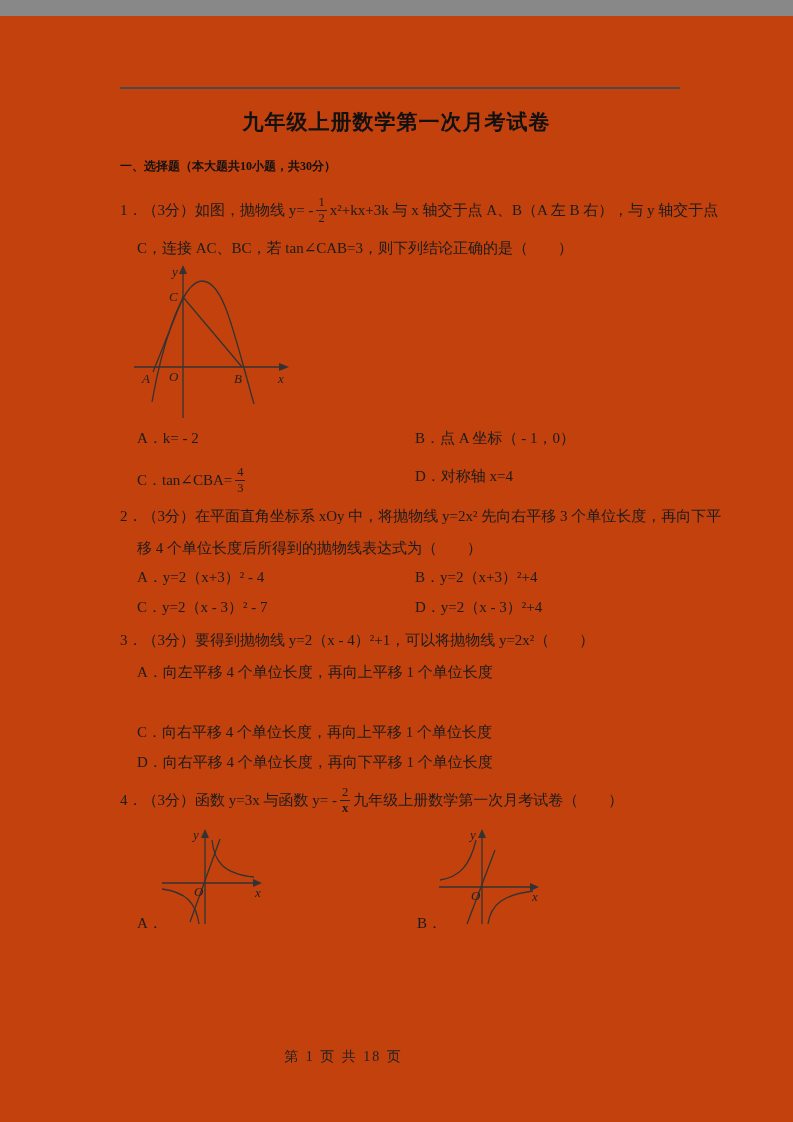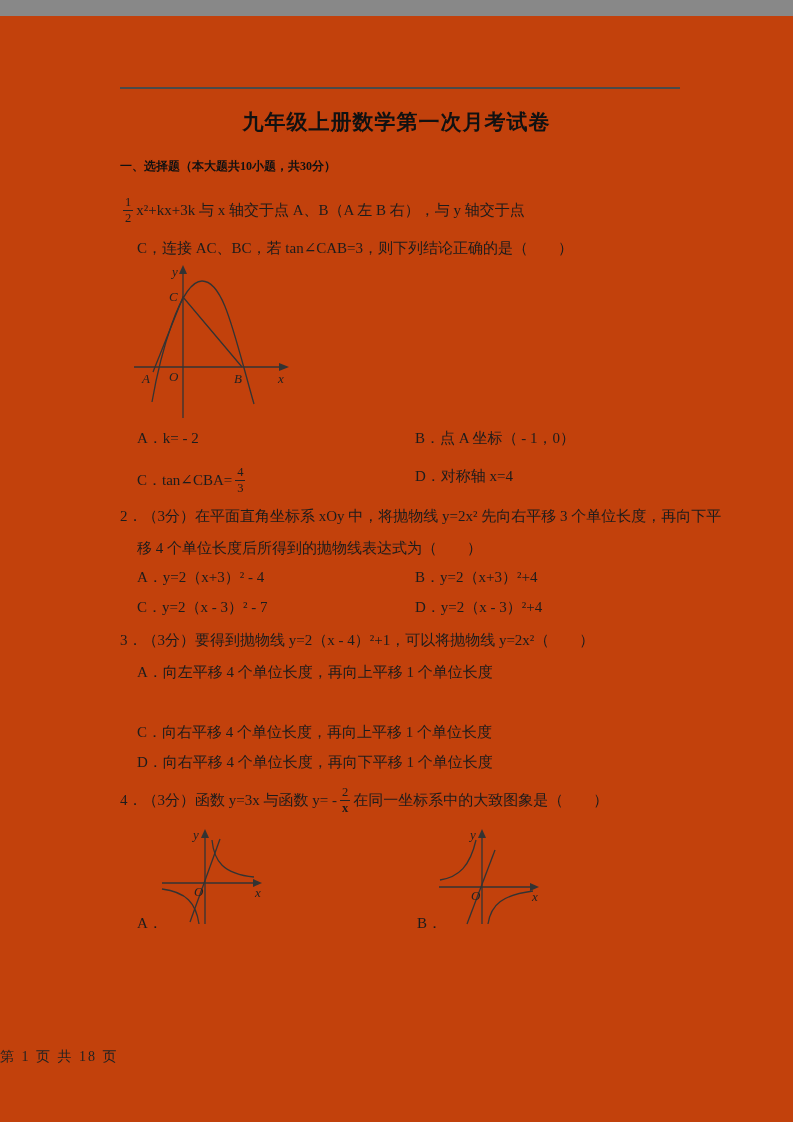--- a/index.html
+++ b/index.html
@@ -39,37 +39,38 @@
   }
   .frac .den { border-top:1.2px solid #222; padding:0 2px; }
   .frac .num { padding:0 2px; }
   .graph { position:absolute; }
   .graph svg text {
     font-family:"Liberation Serif","DejaVu Serif",serif;
     font-style:italic; font-size:13px; fill:#222;
   }
   .footer {
     position:absolute; left:0; top:1032px; width:687px;
-    text-align:left; font-size:14px; letter-spacing:2px; color:#222;
+    text-align:center; font-size:14px; letter-spacing:2px; color:#222;
   }
   svg line, svg path, svg polyline { stroke:#333; stroke-width:1.3; fill:none; }
   svg polygon { fill:#333; stroke:none; }
 </style>
 </head>
 <body>
 
 <div class="page">
 
   <div class="rule-top"></div>
 
   <div class="title">九年级上册数学第一次月考试卷</div>
 
   <div class="section-heading">一、选择题（本大题共10小题，共30分）</div>
 
   <div class="mline" style="left:120px; top:170px; height:48px;">
+    <span>1．（3分）如图，抛物线 y= - </span>
     <span class="frac">
       <span class="num">1</span>
       <span class="den">2</span>
     </span>
     <span>x²+kx+3k 与 x 轴交于点 A、B（A 左 B 右），与 y 轴交于点</span>
   </div>
   <div class="line" style="left:137px; top:223px;">C，连接 AC、BC，若 tan∠CAB=3，则下列结论正确的是（　　）</div>
 
   <div class="graph" style="left:128px; top:248px;">
     <svg width="190" height="158" viewBox="0 0 190 158">
@@ -110,21 +111,21 @@
   <div class="line" style="left:137px; top:647px;">A．向左平移 4 个单位长度，再向上平移 1 个单位长度</div>
   <div class="line" style="left:137px; top:707px;">C．向右平移 4 个单位长度，再向上平移 1 个单位长度</div>
   <div class="line" style="left:137px; top:737px;">D．向右平移 4 个单位长度，再向下平移 1 个单位长度</div>
 
   <div class="mline" style="left:120px; top:760px; height:48px;">
     <span>4．（3分）函数 y=3x 与函数 y= - </span>
     <span class="frac">
       <span class="num">2</span>
       <span class="den" style="font-weight:bold; font-style:normal;">x</span>
     </span>
-    <span>在同一坐标系中的大致图象是（　　）</span>
+    <span>九年级上册数学第一次月考试卷（　　）</span>
   </div>
 
   <div class="graph" style="left:160px; top:812px;">
     <svg width="105" height="100" viewBox="0 0 105 100">
       <line x1="45" y1="8" x2="45" y2="96"></line>
       <polygon points="45,1 41,10 49,10"></polygon>
       <line x1="2" y1="55" x2="95" y2="55"></line>
       <polygon points="102,55 93,51 93,59"></polygon>
       <line x1="30" y1="94" x2="60" y2="11"></line>
       <path d="M 52 12 C 54 33, 63 46, 94 49"></path>

